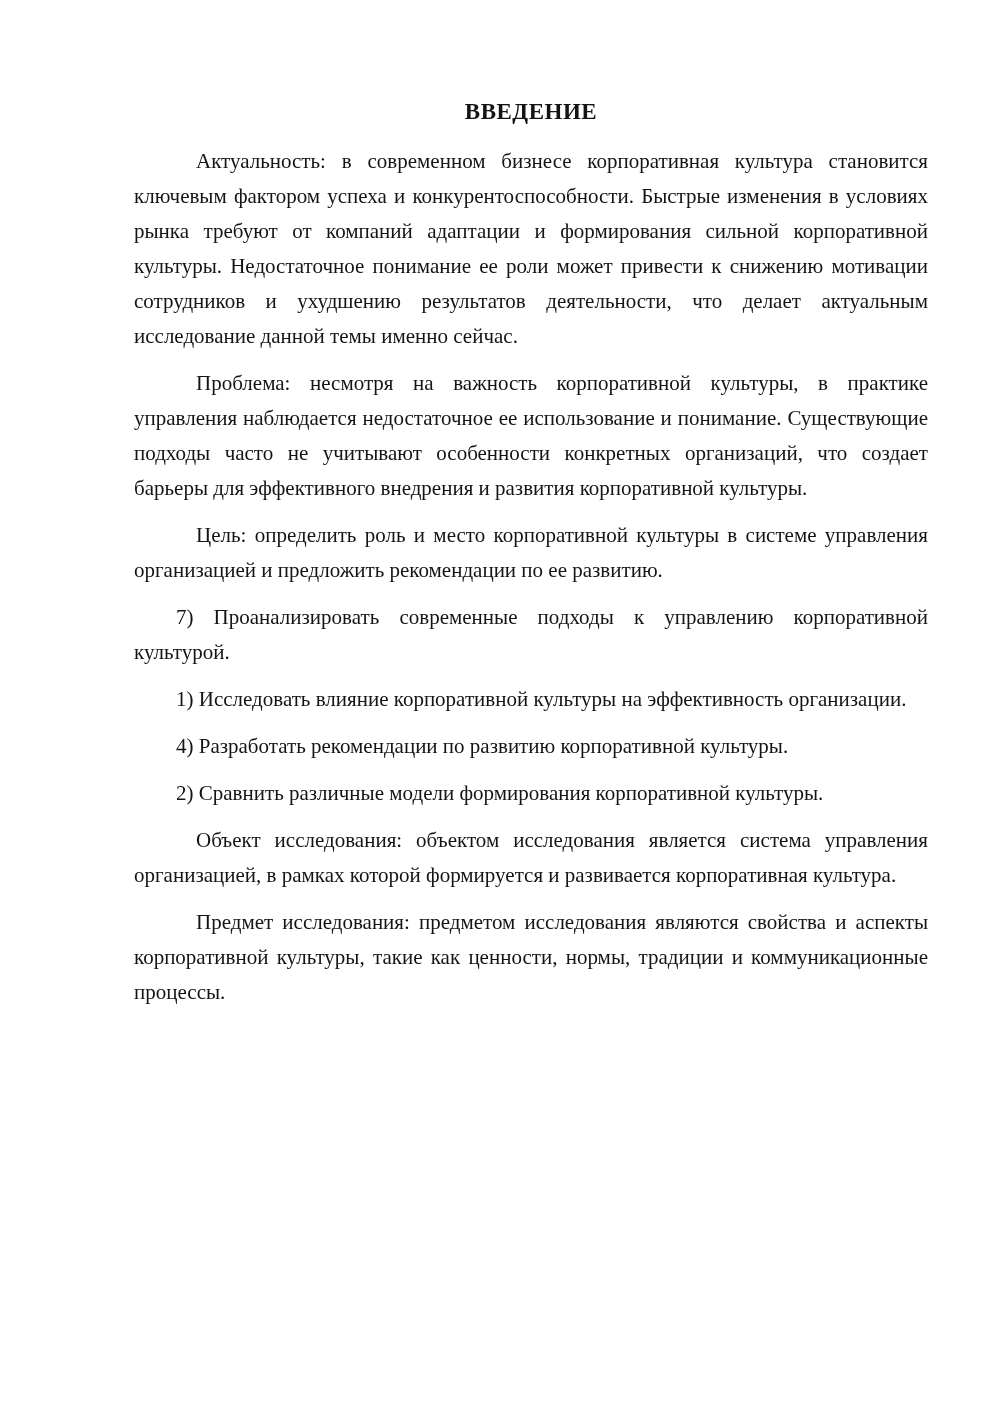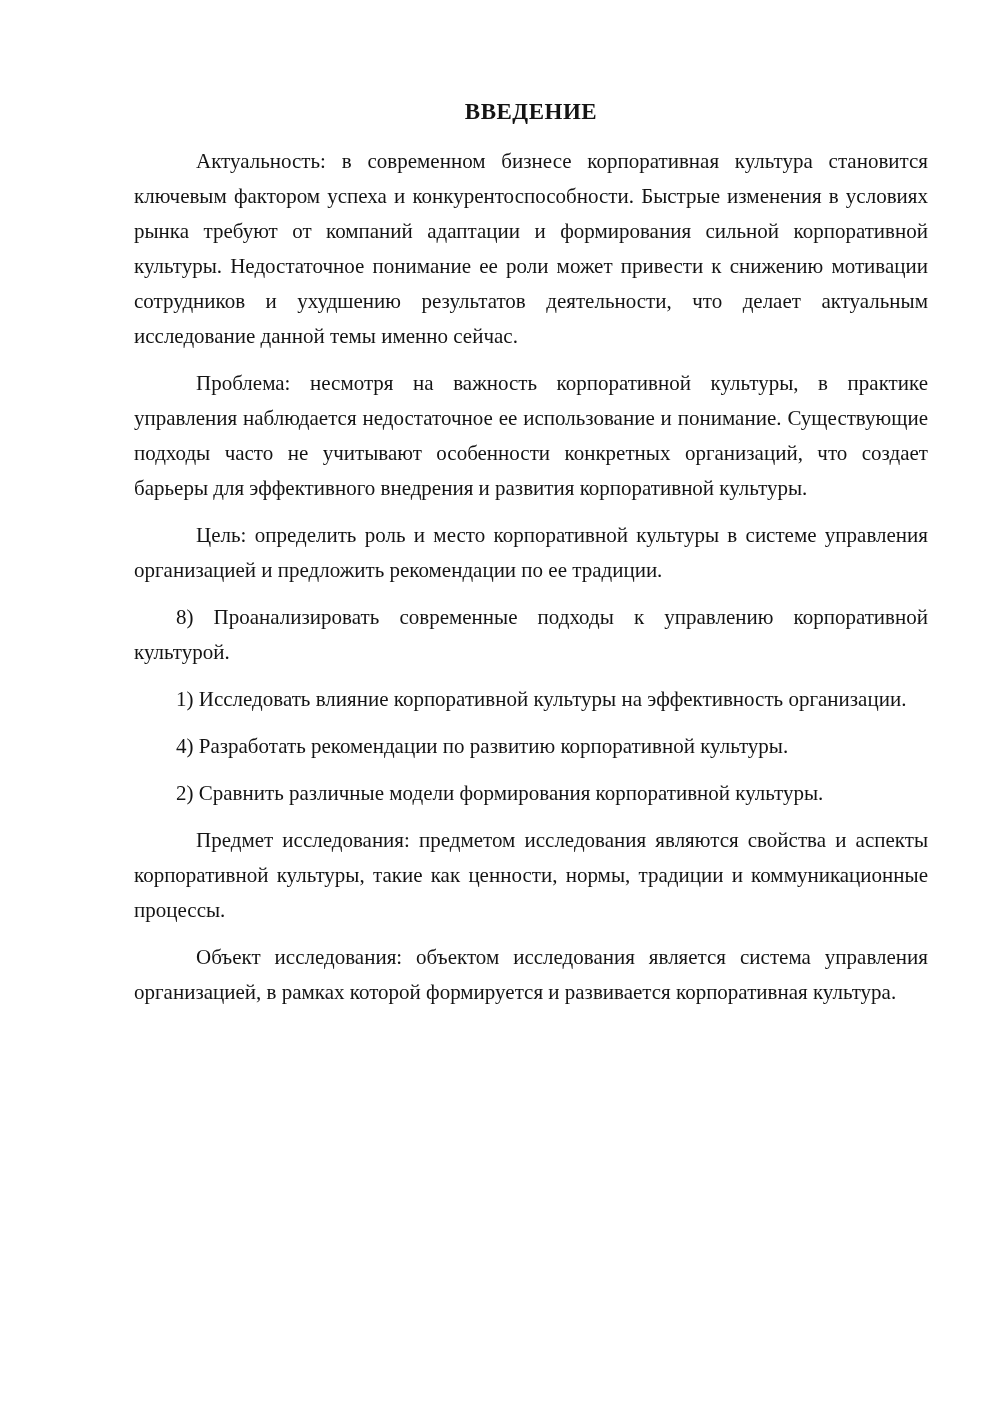--- a/index.html
+++ b/index.html
@@ -57,31 +57,31 @@
 <body>
 
 <div class="page">
   <div class="content">
     <h1 class="doc-title">ВВЕДЕНИЕ</h1>
 
     <p class="para">Актуальность: в современном бизнесе корпоративная культура становится ключевым фактором успеха и конкурентоспособности. Быстрые изменения в условиях рынка требуют от компаний адаптации и формирования сильной корпоративной культуры. Недостаточное понимание ее роли может привести к снижению мотивации сотрудников и ухудшению результатов деятельности, что делает актуальным исследование данной темы именно сейчас.</p>
 
     <p class="para">Проблема: несмотря на важность корпоративной культуры, в практике управления наблюдается недостаточное ее использование и понимание. Существующие подходы часто не учитывают особенности конкретных организаций, что создает барьеры для эффективного внедрения и развития корпоративной культуры.</p>
 
-    <p class="para">Цель: определить роль и место корпоративной культуры в системе управления организацией и предложить рекомендации по ее традиции.</p>
+    <p class="para">Цель: определить роль и место корпоративной культуры в системе управления организацией и предложить рекомендации по ее развитию.</p>
 
 
 
-    <p class="para list-item">8) Проанализировать современные подходы к управлению корпоративной культурой.</p>
+    <p class="para list-item">7) Проанализировать современные подходы к управлению корпоративной культурой.</p>
 
     <p class="para list-item">1) Исследовать влияние корпоративной культуры на эффективность организации.</p>
 
     <p class="para list-item">4) Разработать рекомендации по развитию корпоративной культуры.</p>
 
     <p class="para list-item">2) Сравнить различные модели формирования корпоративной культуры.</p>
 
+    <p class="para">Объект исследования: объектом исследования является система управления организацией, в рамках которой формируется и развивается корпоративная культура.</p>
+
     <p class="para">Предмет исследования: предметом исследования являются свойства и аспекты корпоративной культуры, такие как ценности, нормы, традиции и коммуникационные процессы.</p>
-
-    <p class="para">Объект исследования: объектом исследования является система управления организацией, в рамках которой формируется и развивается корпоративная культура.</p>
   </div>
 
   <div class="page-number">3</div>
 </div>
 
 </body></html>

